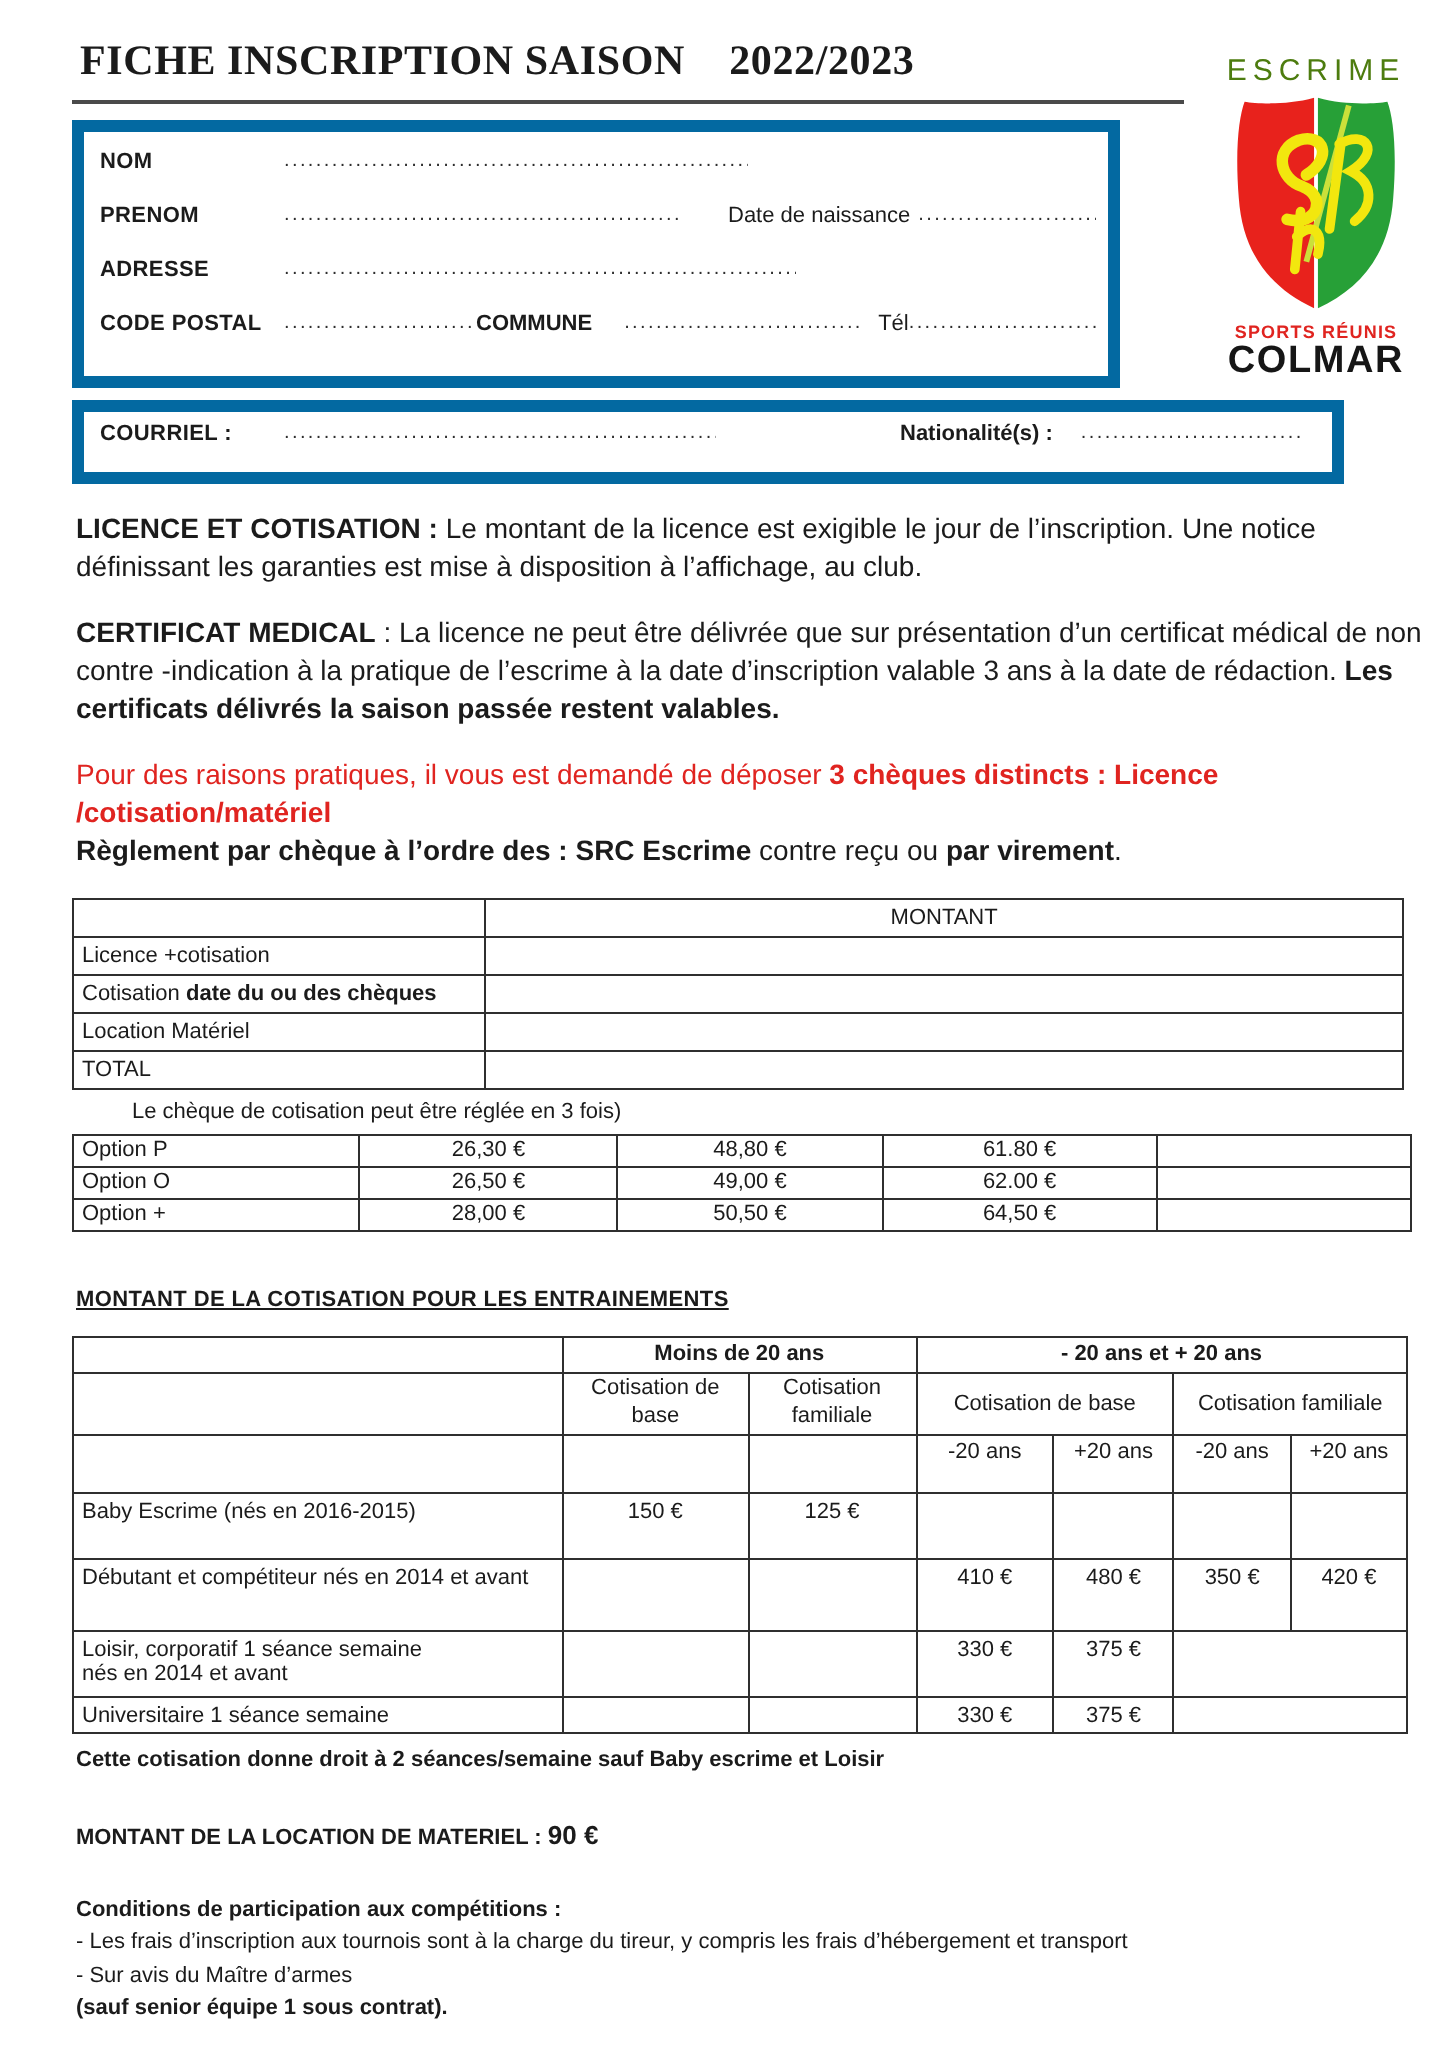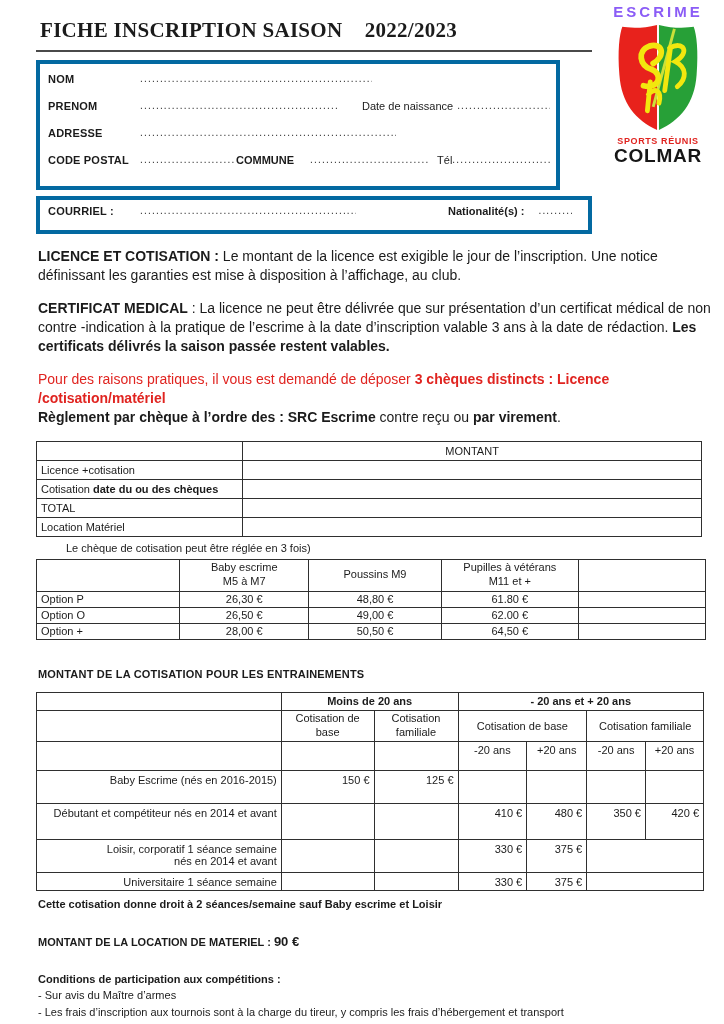--- a/index.html
+++ b/index.html
@@ -5,28 +5,28 @@
   html,body{margin:0;padding:0;background:#9a9a9a;}
   .page{width:724px;height:1024px;background:#ffffff;position:relative;margin:0 auto;
         font-family:"Liberation Sans",sans-serif;color:#1b1b1b;box-sizing:border-box;
         padding:12px 20px 0 36px;overflow:hidden;}
   
   .title{font-family:"Liberation Serif",serif;font-size:21px;font-weight:bold;
          letter-spacing:.3px;margin:6px 0 0 4px;white-space:pre;}
   .title-rule{width:556px;border-bottom:2px solid #4a4a4a;margin-top:7px;}
   
   .logo{position:absolute;top:4px;right:8px;width:116px;text-align:center;line-height:1.05;}
-  .logo-escrime{font-size:15px;font-weight:bold;letter-spacing:3px;color:#8b5cf6;}
+  .logo-escrime{font-size:15px;font-weight:normal;letter-spacing:3px;color:#4d7c0f;margin-top:24px;}
   .logo-shield{margin-top:2px;}
   .logo-sub1{font-weight:bold;font-size:9px;letter-spacing:.6px;margin-top:1px;}
   .logo-sub2{font-weight:bold;font-size:19px;letter-spacing:.8px;color:#161616;margin-top:0px;}
   
-  .box{border:4px solid #0369a1;box-sizing:border-box;}
+  .box{border:6px solid #0369a1;box-sizing:border-box;}
   .box1{width:524px;margin-top:8px;padding:9px 6px 5px 8px;}
-  .box2{width:556px;margin-top:6px;padding:5px 16px 5px 8px;}
+  .box2{width:636px;margin-top:6px;padding:5px 16px 5px 8px;}
   .frow{display:flex;align-items:baseline;height:27px;font-size:11px;}
   .frow2{height:20px;}
   .flabel{font-weight:bold;flex:none;width:92px;letter-spacing:.2px;}
   .fmid{flex:none;}
   .fmid-b{font-weight:bold;flex:none;}
   .dots{overflow:hidden;white-space:nowrap;flex:none;font-size:10px;letter-spacing:1.2px;
         color:#2e2e2e;position:relative;top:-1px;}
   .dgrow{flex:1 1 auto;}
   
   .para{font-size:14px;line-height:1.38;margin:13px 0 0 2px;width:678px;}
@@ -40,21 +40,21 @@
   .t-montant tr{height:19px;}
   .sec{font-weight:bold;font-size:11px;margin:28px 0 0 2px;letter-spacing:.2px;}
   .t-licence{width:670px;margin-top:5px;}
   .t-licence .hrow{height:32px;}
   .t-licence .drow{height:16px;padding-left:21px;}
   .hl{line-height:1.25;}
   .t-cot{width:668px;margin-top:12px;}
   .t-cot .gh{height:18px;font-weight:bold;}
   .t-cot .sh{height:31px;}
   .t-cot .ah td{height:25px;vertical-align:top;padding-top:2px;}
-  .t-cot .dr td{vertical-align:top;padding-top:3px;text-align:right;}
+  .t-cot .dr td{vertical-align:top;padding-top:3px;}
   .note{font-size:11px;margin:5px 0 0 2px;padding-left:28px;}
   .note-b{font-weight:bold;font-size:11px;margin:7px 0 0 2px;}
   .loc{font-size:11px;font-weight:bold;margin:24px 0 0 2px;}
   .loc-val{font-size:13px;}
   .cond{font-size:11px;line-height:1.5;margin:22px 0 0 2px;}
 </style>
 </head>
 <body>
 
 <div class="page">
@@ -133,56 +133,40 @@
     </tr>
     <tr>
       <td><span>Licence +cotisation</span><span class="b"></span></td>
       <td></td>
     </tr>
     <tr>
       <td><span>Cotisation </span><span class="b">date du ou des chèques</span></td>
       <td></td>
     </tr>
     <tr>
+      <td><span>Location Matériel</span><span class="b"></span></td>
+      <td></td>
+    </tr>
+    <tr>
       <td><span>TOTAL</span><span class="b"></span></td>
-      <td></td>
-    </tr>
-    <tr>
-      <td><span>Location Matériel</span><span class="b"></span></td>
       <td></td>
     </tr>
   </tbody>
     </table>
   <div class="note">Le chèque de cotisation peut être réglée en 3 fois)</div>
 
   <table class="t-licence">
     <colgroup>
         <col style="width:21.4%">
         <col style="width:19.3%">
         <col style="width:19.8%">
         <col style="width:20.5%">
         <col style="width:19%">
       </colgroup>
     <tbody>
-        <tr class="hrow">
-      <td></td>
-      <td class="tc hl">
-            <div>Baby escrime</div>
-            <div>M5 à M7</div>
-          </td>
-      <td class="tc hl">
-            <div>Poussins M9</div>
-            <div></div>
-          </td>
-      <td class="tc hl">
-            <div>Pupilles à vétérans</div>
-            <div>M11 et +</div>
-          </td>
-      <td></td>
-    </tr>
     <tr class="drow">
       <td>Option P</td>
       <td class="tc">26,30 €</td>
       <td class="tc">48,80 €</td>
       <td class="tc">61.80 €</td>
       <td></td>
     </tr>
     <tr class="drow">
       <td>Option O</td>
       <td class="tc">26,50 €</td>
@@ -193,21 +177,21 @@
     <tr class="drow">
       <td>Option +</td>
       <td class="tc">28,00 €</td>
       <td class="tc">50,50 €</td>
       <td class="tc">64,50 €</td>
       <td></td>
     </tr>
   </tbody>
     </table>
 
-  <div class="sec" style="">MONTANT DE LA COTISATION POUR LES ENTRAINEMENTS</div>
+  <div class="sec" style="text-decoration:underline;">MONTANT DE LA COTISATION POUR LES ENTRAINEMENTS</div>
   <table class="t-cot">
     <colgroup>
         <col style="width:36.7%">
         <col style="width:13.9%">
         <col style="width:12.6%">
         <col style="width:10.3%">
         <col style="width:9%">
         <col style="width:8.8%">
         <col style="width:8.7%">
       </colgroup>
@@ -271,19 +255,19 @@
       <td class="tc" colspan="2"></td>
     </tr>
   </tbody>
     </table>
   <div class="note-b">Cette cotisation donne droit à 2 séances/semaine sauf  Baby escrime et Loisir</div>
 
   <div class="loc"><span>MONTANT DE LA LOCATION DE MATERIEL : </span><span class="loc-val">90 €</span></div>
 
   <div class="cond">
     <div class="b">Conditions de participation aux compétitions :</div>
+    <div>- Les frais d’inscription aux tournois sont à la charge du tireur, y compris les frais d’hébergement et transport</div>
     <div> - Sur avis du Maître d’armes</div>
-    <div>- Les frais d’inscription aux tournois sont à la charge du tireur, y compris les frais d’hébergement et transport</div>
     <div class="b">(sauf senior équipe 1 sous contrat).</div>
 
   </div>
 
 </div>
 
 </body></html>

